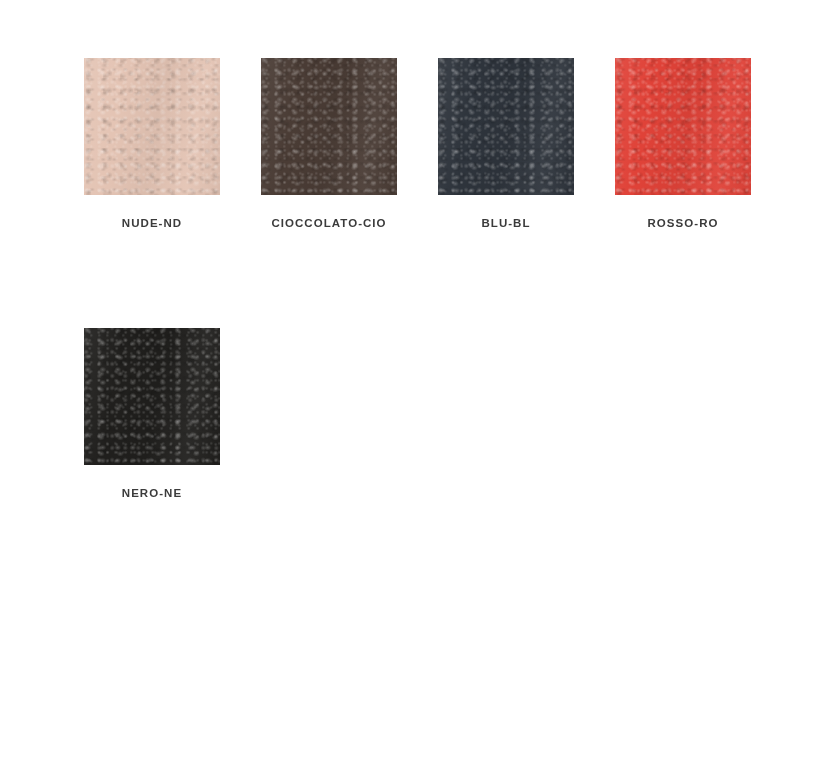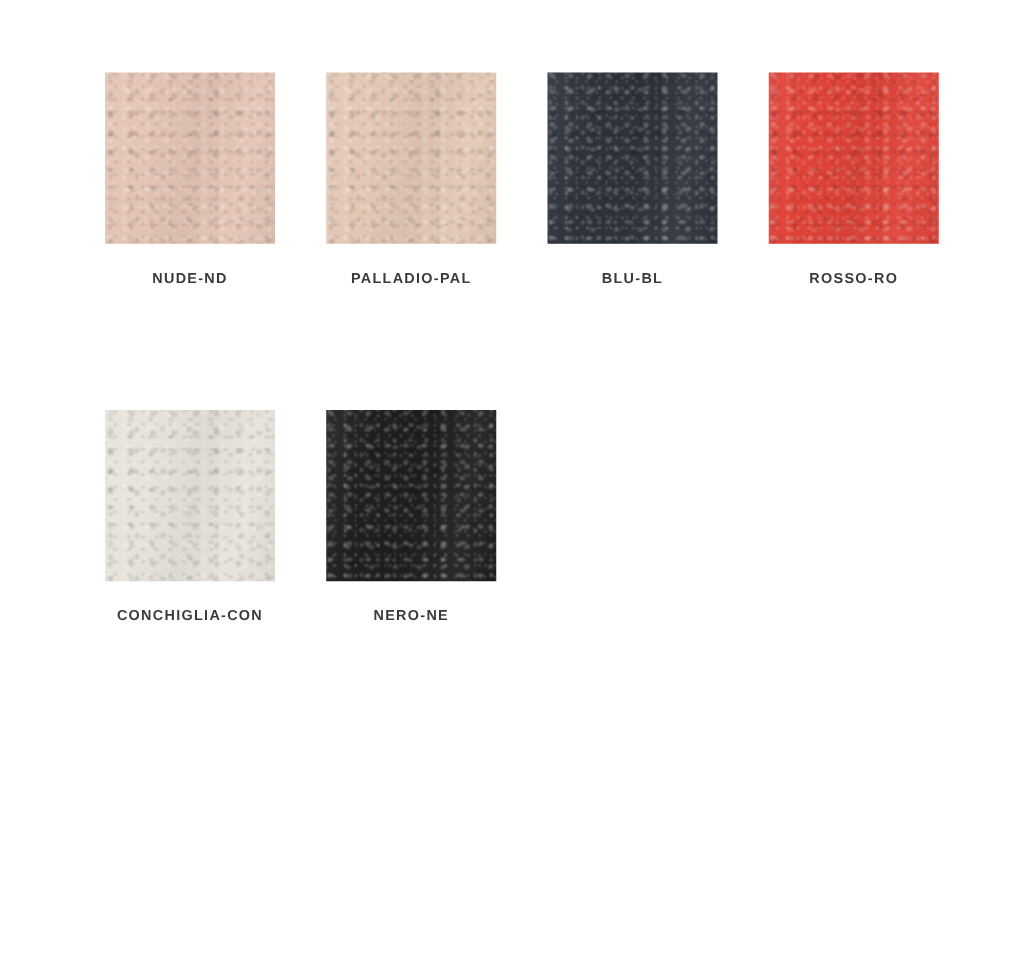--- a/index.html
+++ b/index.html
@@ -116,33 +116,29 @@
 </head>
 <body>
 
 <div id="swatch-board">
   <div class="swatch-grid">
       <div class="swatch-cell">
         <div class="swatch-tile" style="background-color: rgb(228, 196, 180);"></div>
         <div class="swatch-label">NUDE-ND</div>
       </div>
       <div class="swatch-cell">
-        <div class="swatch-tile" style="background-color: rgb(227, 199, 180);"></div>
-        <div class="swatch-label">PALLADIO-PAL</div>
+        <div class="swatch-tile" style="background-color: rgb(74, 60, 53);"></div>
+        <div class="swatch-label">CIOCCOLATO-CIO</div>
       </div>
       <div class="swatch-cell">
         <div class="swatch-tile" style="background-color: rgb(46, 52, 60);"></div>
         <div class="swatch-label">BLU-BL</div>
       </div>
       <div class="swatch-cell">
         <div class="swatch-tile" style="background-color: rgb(224, 66, 56);"></div>
         <div class="swatch-label">ROSSO-RO</div>
       </div>
       <div class="swatch-cell">
-        <div class="swatch-tile" style="background-color: rgb(230, 227, 218);"></div>
-        <div class="swatch-label">CONCHIGLIA-CON</div>
-      </div>
-      <div class="swatch-cell">
         <div class="swatch-tile" style="background-color: rgb(32, 31, 29);"></div>
         <div class="swatch-label">NERO-NE</div>
       </div>
     </div>
 </div>
 
 </body></html>

